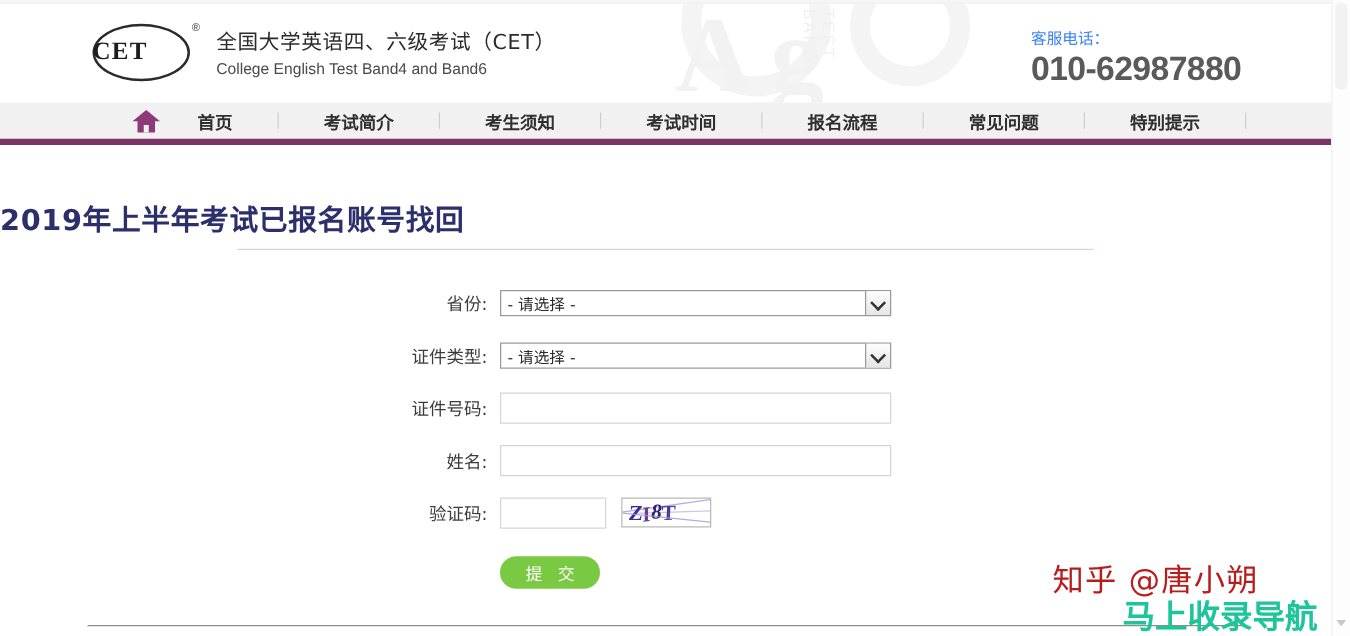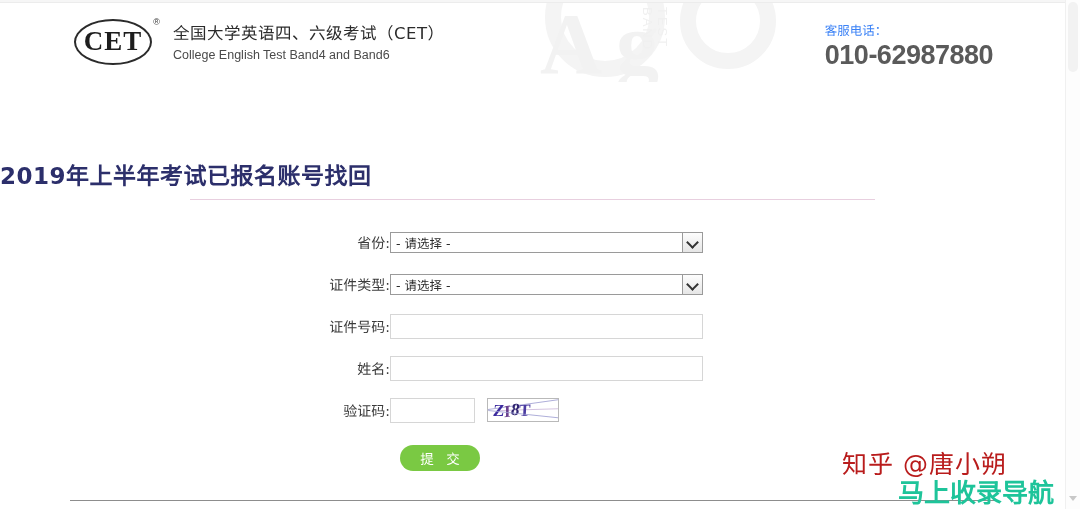--- a/index.html
+++ b/index.html
@@ -108,23 +108,23 @@
     top: 0; left: 0;
     width: 78px; height: 46px;
     border: 2px solid #2b2b2b;
     border-radius: 50%;
   }
   .logo-oval-text {
     position: absolute;
     top: 0; left: 0;
     width: 78px; height: 46px;
     line-height: 44px;
-    text-align: center;
+    text-align: left;
     font-family: "Liberation Serif", "DejaVu Serif", serif;
-    font-size: 27px;
+    font-size: 20px;
     font-weight: 700;
     letter-spacing: 1px;
     color: #1d1d1d;
   }
   .logo-reg {
     position: absolute;
     top: -2px; right: -4px;
     font-size: 9px;
     color: #333;
   }
@@ -254,20 +254,21 @@
     justify-content: flex-start;
     padding-left: 312px;
     height: 42px;
   }
   .form-label {
     width: 78px;
     text-align: right;
     font-size: 14px;
     color: #3b3b3b;
     font-family: "DejaVu Sans", "Liberation Sans", sans-serif;
+    margin-right: 10px;
     white-space: nowrap;
   }
   .select-box {
     position: relative;
     width: 313px;
     height: 21px;
     border: 1px solid #9a9a9a;
     background: #ffffff;
     display: flex;
     align-items: center;
@@ -434,20 +435,41 @@
         <div class="logo-title-en">College English Test Band4 and Band6</div>
       </div>
     </div>
 
     <div class="hotline">
       <div class="hotline-label">客服电话：</div>
       <div class="hotline-number">010-62987880</div>
     </div>
   </div>
 
+  <div class="nav">
+    <div class="nav-home-icon">
+      <div class="roof"></div>
+        <div class="body"></div>
+        <div class="door"></div>
+    </div>
+    <div class="nav-item">首页</div>
+    <div class="nav-sep"></div>
+    <div class="nav-item">考试简介</div>
+    <div class="nav-sep"></div>
+    <div class="nav-item">考生须知</div>
+    <div class="nav-sep"></div>
+    <div class="nav-item">考试时间</div>
+    <div class="nav-sep"></div>
+    <div class="nav-item">报名流程</div>
+    <div class="nav-sep"></div>
+    <div class="nav-item">常见问题</div>
+    <div class="nav-sep"></div>
+    <div class="nav-item">特别提示</div>
+    <div class="nav-sep"></div>
+  </div>
 
   <div class="main">
 
     <div class="page-title">2019年上半年考试已报名账号找回</div>
     <div class="title-divider"></div>
 
     <div class="form">
 
       <div class="form-row">
         <div class="form-label">省份:</div>

